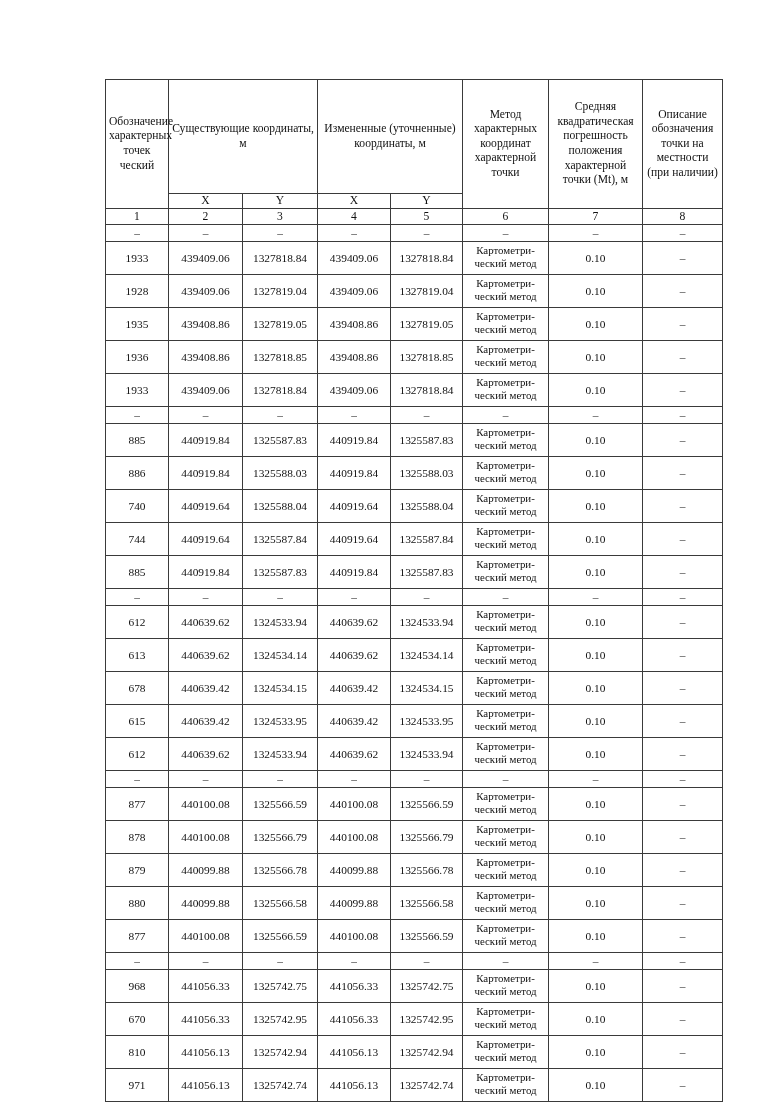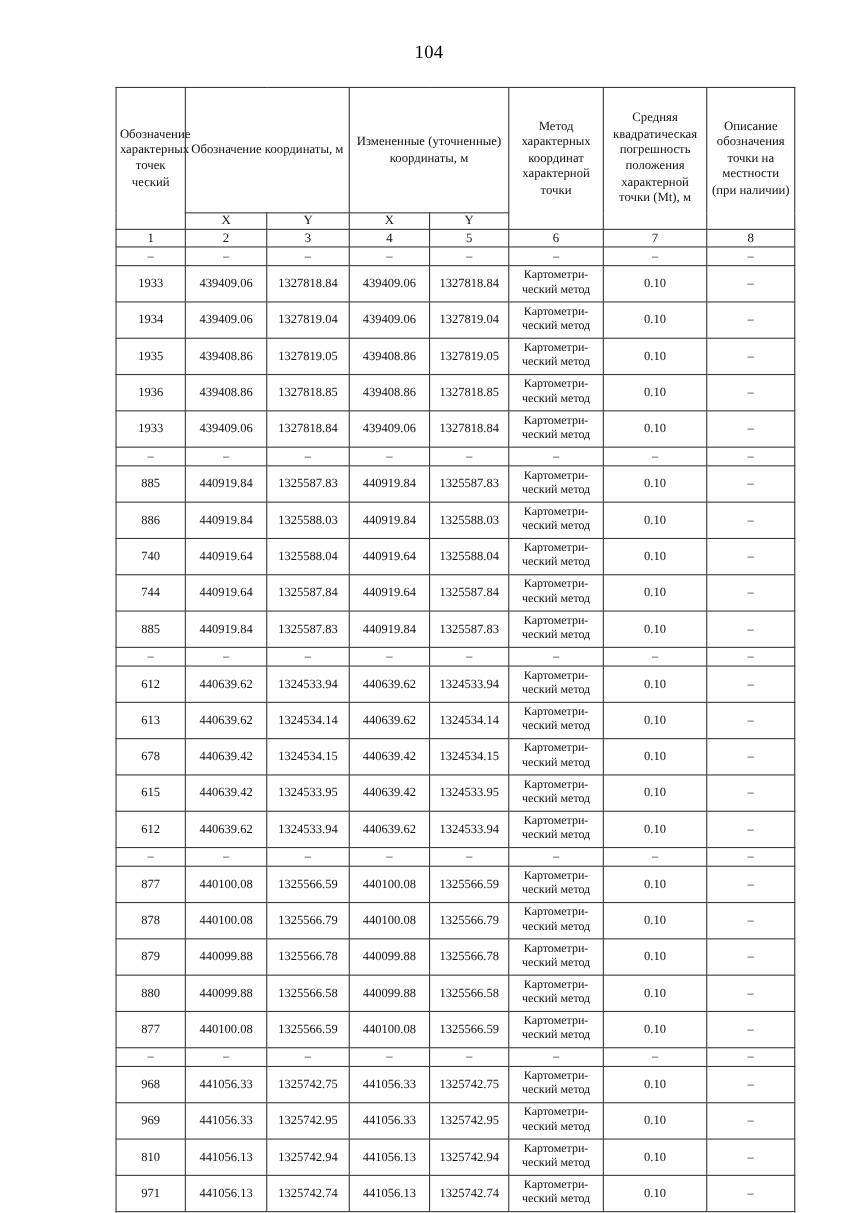--- a/index.html
+++ b/index.html
@@ -114,41 +114,40 @@
     line-height: 16px;
   }
 
   .dash { letter-spacing: 0; }
 </style>
 </head>
 <body>
 
 <div class="page">
 
-  <div class="page-number">104</div>
 
   <div class="table-wrap">
     <table class="coords">
       <colgroup>
         <col class="c1">
           <col class="c2">
           <col class="c3">
           <col class="c4">
         <col class="c5">
           <col class="c6">
           <col class="c7">
           <col class="c8">
       </colgroup>
       <thead>
         <tr>
           <td class="hdr-main" rowspan="2">
             <span class="txt">Обозначение характерных точек ческий</span>
           </td>
           <td class="hdr-main" colspan="2">
-            <span class="txt">Обозначение координаты, м</span>
+            <span class="txt">Существующие координаты, м</span>
           </td>
           <td class="hdr-main" colspan="2">
             <span class="txt">Измененные (уточненные) координаты, м</span>
           </td>
           <td class="hdr-main" rowspan="2">
             <span class="txt">Метод характерных координат характерной точки</span>
           </td>
           <td class="hdr-main" rowspan="2">
             <span class="txt">Средняя квадратическая погрешность положения характерной точки (Mt), м</span>
           </td>
@@ -191,21 +190,21 @@
             <td>439409.06</td>
             <td>1327818.84</td>
             <td class="method">
               <div>Картометри-</div>
               <div>ческий метод</div>
             </td>
             <td>0.10</td>
             <td>–</td>
           </tr>
           <tr class="data-row">
-            <td>1934</td>
+            <td>1928</td>
             <td>439409.06</td>
             <td>1327819.04</td>
             <td>439409.06</td>
             <td>1327819.04</td>
             <td class="method">
               <div>Картометри-</div>
               <div>ческий метод</div>
             </td>
             <td>0.10</td>
             <td>–</td>
@@ -491,21 +490,21 @@
             <td>441056.33</td>
             <td>1325742.75</td>
             <td class="method">
               <div>Картометри-</div>
               <div>ческий метод</div>
             </td>
             <td>0.10</td>
             <td>–</td>
           </tr>
           <tr class="data-row">
-            <td>969</td>
+            <td>670</td>
             <td>441056.33</td>
             <td>1325742.95</td>
             <td>441056.33</td>
             <td>1325742.95</td>
             <td class="method">
               <div>Картометри-</div>
               <div>ческий метод</div>
             </td>
             <td>0.10</td>
             <td>–</td>

